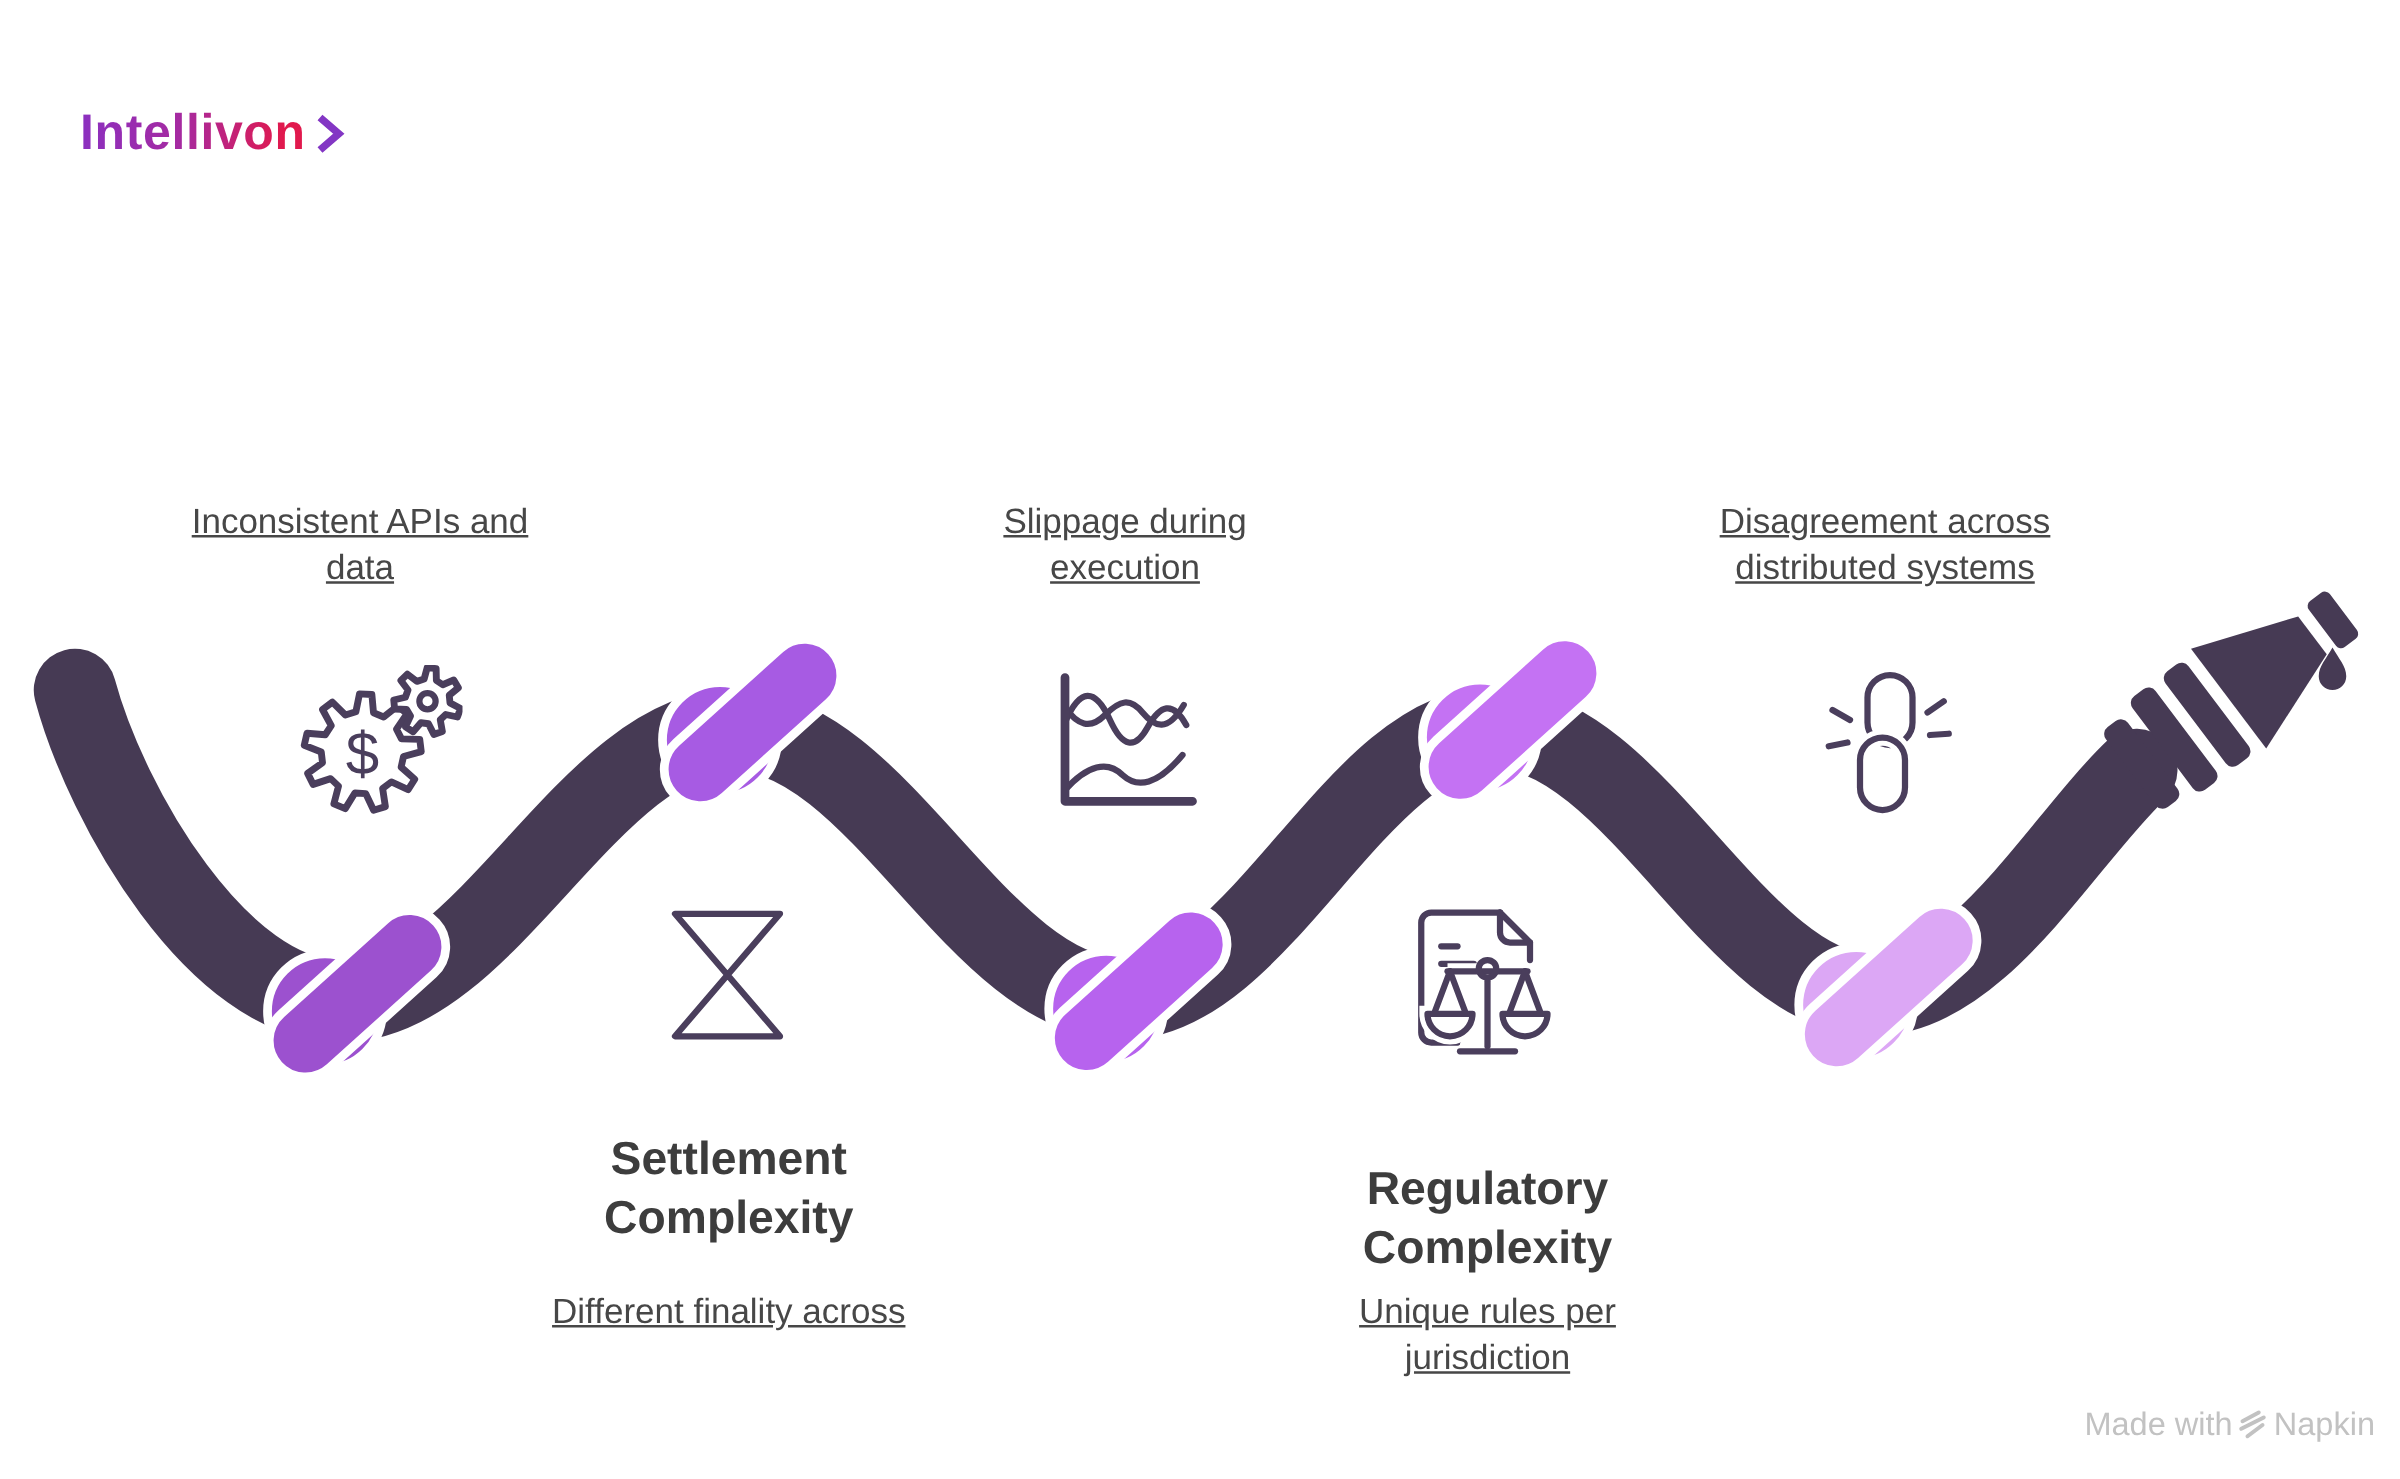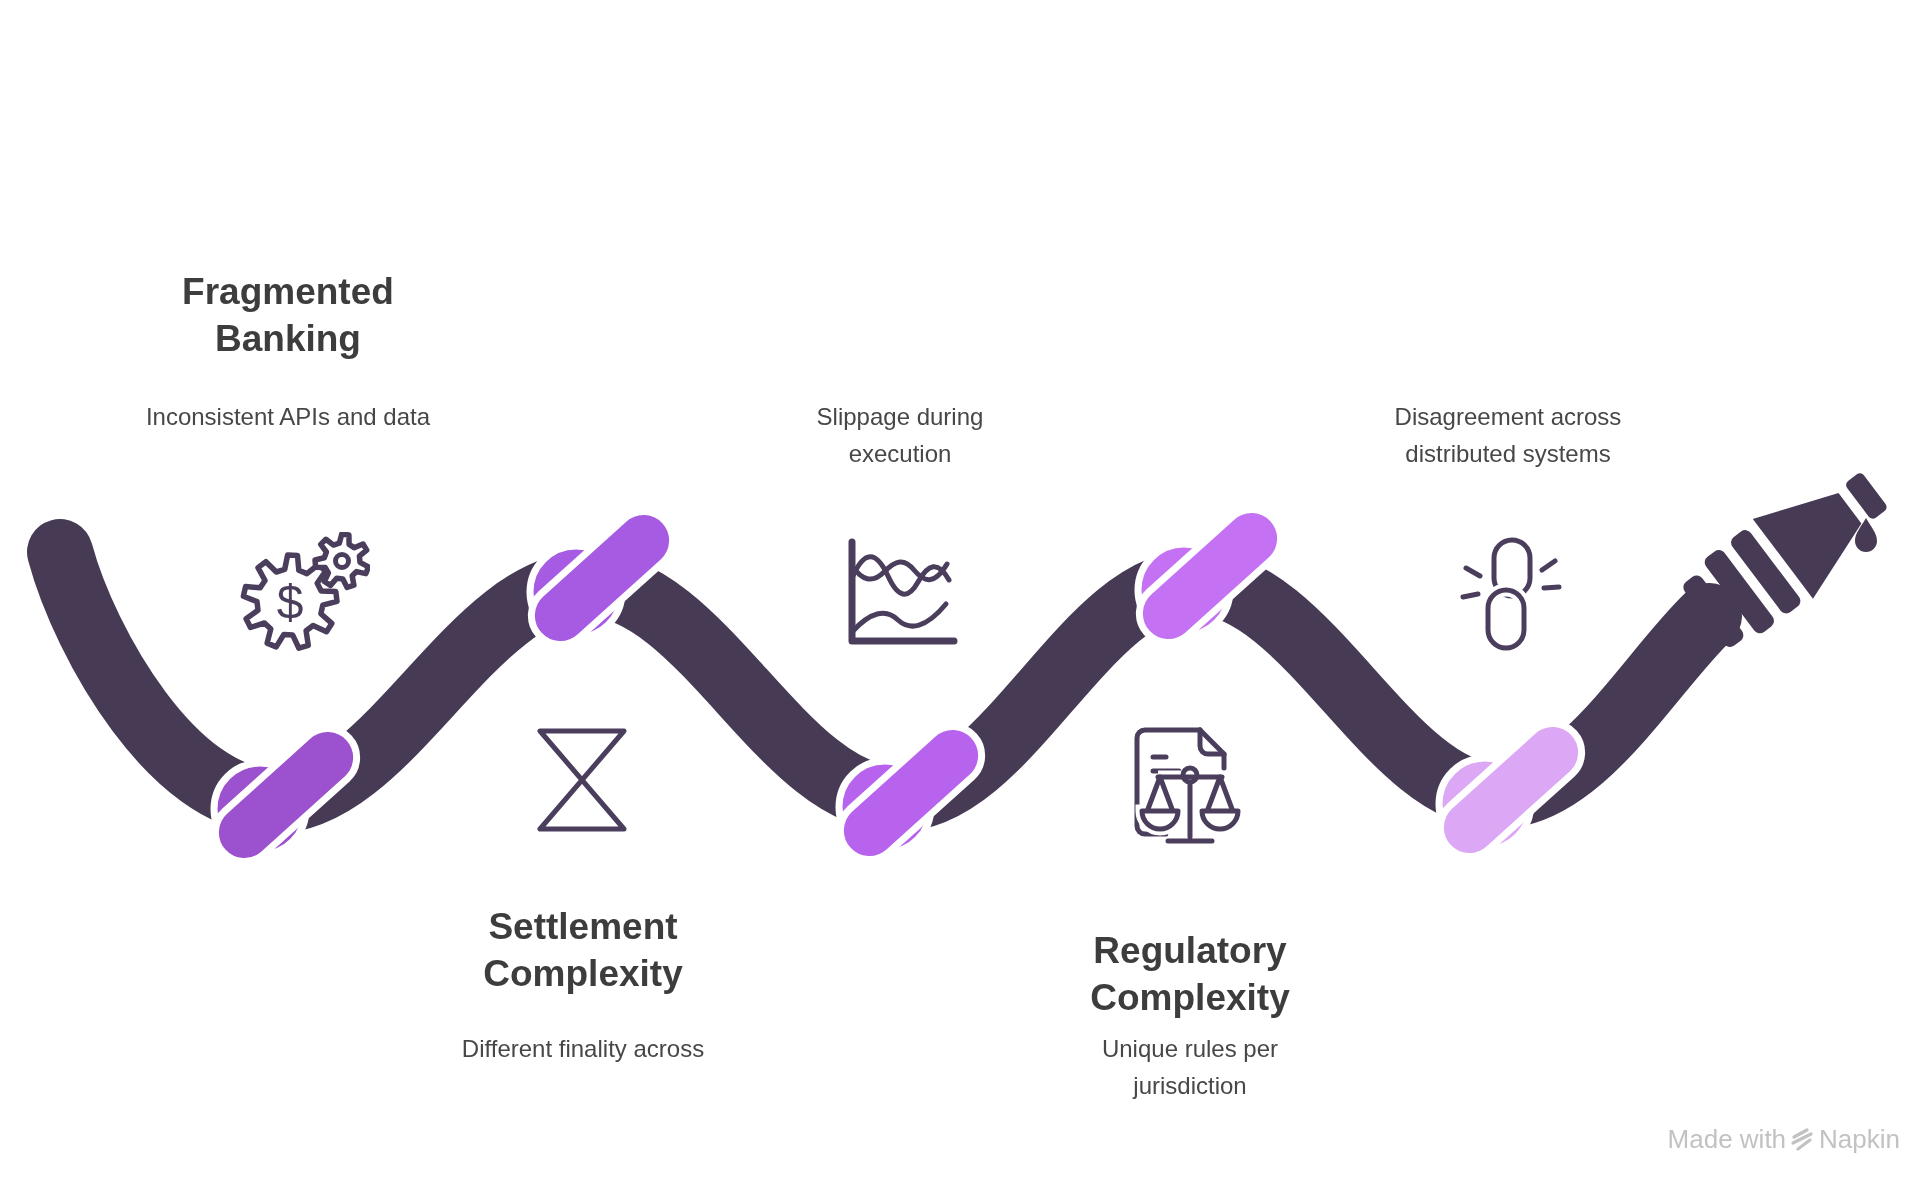--- a/index.html
+++ b/index.html
@@ -6,22 +6,23 @@
   .canvas{
     position:relative;width:1920px;height:1183px;overflow:hidden;background:#fff;
     font-family:"Liberation Sans",sans-serif;
   }
   .abs{position:absolute;}
   .title{
     font-weight:700;font-size:37px;line-height:47px;color:var(--title,#3d3d3d);
     text-align:center;letter-spacing:0;
   }
   .sub{
-    font-weight:400;font-size:24px;line-height:37px;color:var(--subtitle,#474747);
+    font-weight:400;font-size:28px;line-height:37px;color:var(--subtitle,#474747);
     text-align:center;
+    text-decoration:underline;
   }
   .logo{position:absolute;left:64px;top:84px;display:flex;align-items:center;gap:7px;}
   .logo-text{
     font-size:40px;font-weight:700;letter-spacing:.5px;
     background:var(--logo-grad,linear-gradient(90deg,#8B30C0,#E1194D));
     -webkit-background-clip:text;background-clip:text;color:transparent;
   }
   .footer{
     position:absolute;top:1124px;right:20px;display:flex;align-items:center;gap:4px;
     font-size:26px;color:var(--footer,#c2c2c2);font-weight:400;
@@ -32,20 +33,26 @@
   .wt2{stroke:#fff;stroke-width:13;fill:none;}
   .rope-fill{fill:var(--rope,#463A54);}
   .knot-shape{stroke:#fff;stroke-width:7;}
   .dollar{fill:var(--icon,#4A3E5C);font-family:"Liberation Sans",sans-serif;font-size:48px;font-weight:400;}
 </style>
 </head>
 <body>
 
 <div class="canvas">
 
+  <div class="logo">
+    <span class="logo-text">Intellivon</span>
+    <svg width="24" height="34" viewBox="0 0 24 34">
+      <path d="M4 4 L19 17 L4 30" fill="none" stroke="var(--chev,#8336C4)" stroke-width="6" stroke-linecap="butt" stroke-linejoin="miter"></path>
+    </svg>
+  </div>
 
   <svg class="abs" style="left:0;top:0" width="1920" height="1183" viewBox="0 0 1920 1183">
     <path d="M 60 552 C 85 645 175 801 272 801 C 389 801 471 584 588 584 C 702 584 783 799 897 799 C 1008 799 1085 582 1196 582 C 1307 582 1390 796 1497 796 C 1582 796 1649 673 1709 616" fill="none" stroke-width="66" stroke-linecap="round" stroke="#463A54"></path>
 
     <g transform="translate(272,801)">
       <circle class="knot-shape" cx="-12" cy="8" r="46" fill="#9C51CF"></circle>
       <rect class="knot-shape" x="-85" y="-29" width="170" height="58" rx="29" transform="translate(14,-6) rotate(-42)" fill="#9C51CF"></rect>
     </g>
 
     <g transform="translate(588,584)">
@@ -73,21 +80,20 @@
       <rect class="rope-fill" x="24" y="-47" width="23" height="94" rx="7"></rect>
       <rect class="rope-fill" x="57" y="-47" width="23" height="94" rx="7"></rect>
       <path class="rope-fill" d="M90,-50 L174,-19 L174,19 L90,50 Z"></path>
       <rect class="rope-fill" x="184" y="-23" width="21" height="46" rx="5"></rect>
     </g>
     <g transform="translate(1866,534)">
       <path class="rope-fill" d="M0,-16 C5,-7 11,-1 11,7 A11,11 0 1 1 -11,7 C-11,-1 -5,-7 0,-16 Z"></path>
     </g>
   </svg>
 
-  <div class="abs title" style="left:123px;top:268px;width:330px">Fragmented Banking</div>
   <div class="abs sub" style="left:138px;top:398px;width:300px">Inconsistent APIs and data</div>
   <svg class="abs" style="left:238px;top:532px" width="132" height="122" viewBox="0 0 132 122">
     <path class="ic-fill" d="M97.8,59.5L99.0,69.3L84.8,73.2L82.9,81.7L93.8,91.4L88.5,99.7L75.1,93.5L68.1,98.8L70.3,113.3L60.9,116.2L54.6,102.9L45.9,102.4L38.2,114.9L29.1,111.1L32.8,96.9L26.5,90.9L12.5,95.5L8.1,86.7L20.0,78.2L19.0,69.6L5.4,64.2L7.6,54.6L22.2,55.8L27.0,48.5L20.0,35.6L27.9,29.7L38.3,40.0L46.7,37.4L49.6,23.1L59.5,23.6L60.8,38.2L68.9,41.6L80.4,32.5L87.5,39.2L79.2,51.3L83.2,59.1Z"></path>
     <path class="ic-fill" d="M130.4,34.8L127.9,41.6L118.6,39.6L114.2,43.8L115.9,53.2L109.1,55.5L104.8,47.0L98.7,46.2L92.5,53.4L86.4,49.5L90.4,40.8L87.3,35.6L77.7,35.2L77.0,28.0L86.3,25.8L88.4,20.0L82.7,12.4L87.9,7.3L95.5,13.1L101.3,11.2L103.8,2.0L110.9,2.9L111.1,12.4L116.2,15.8L125.0,12.0L128.7,18.2L121.4,24.2L122.0,30.3Z"></path>
     <circle class="ic" cx="104" cy="29" r="6.5"></circle>
     <text class="dollar" x="52" y="87" text-anchor="middle">$</text>
   </svg>
 
   <svg class="abs" style="left:534px;top:726px" width="96" height="108" viewBox="0 0 96 108">
     <path class="ic" stroke-width="5.5" d="M6,5 H90 L6,103 H90 Z"></path>

